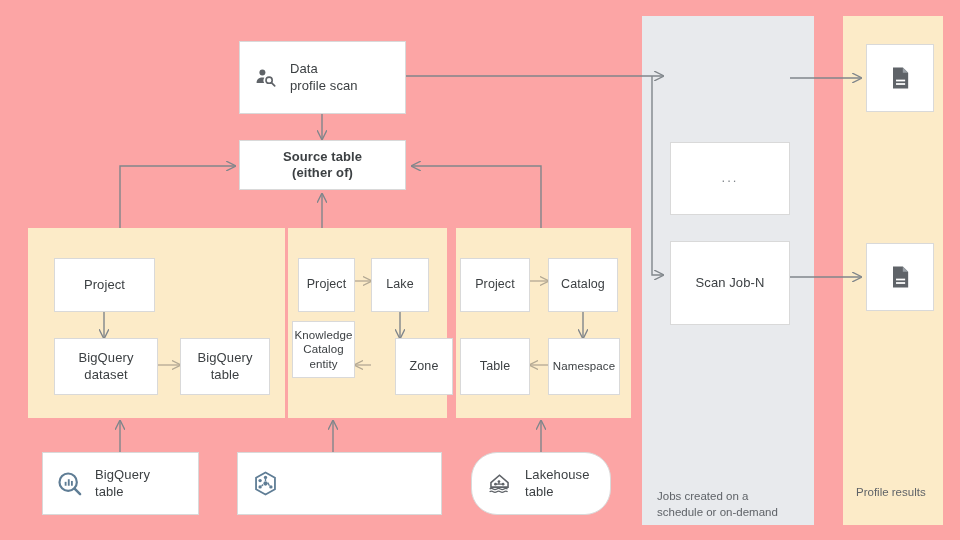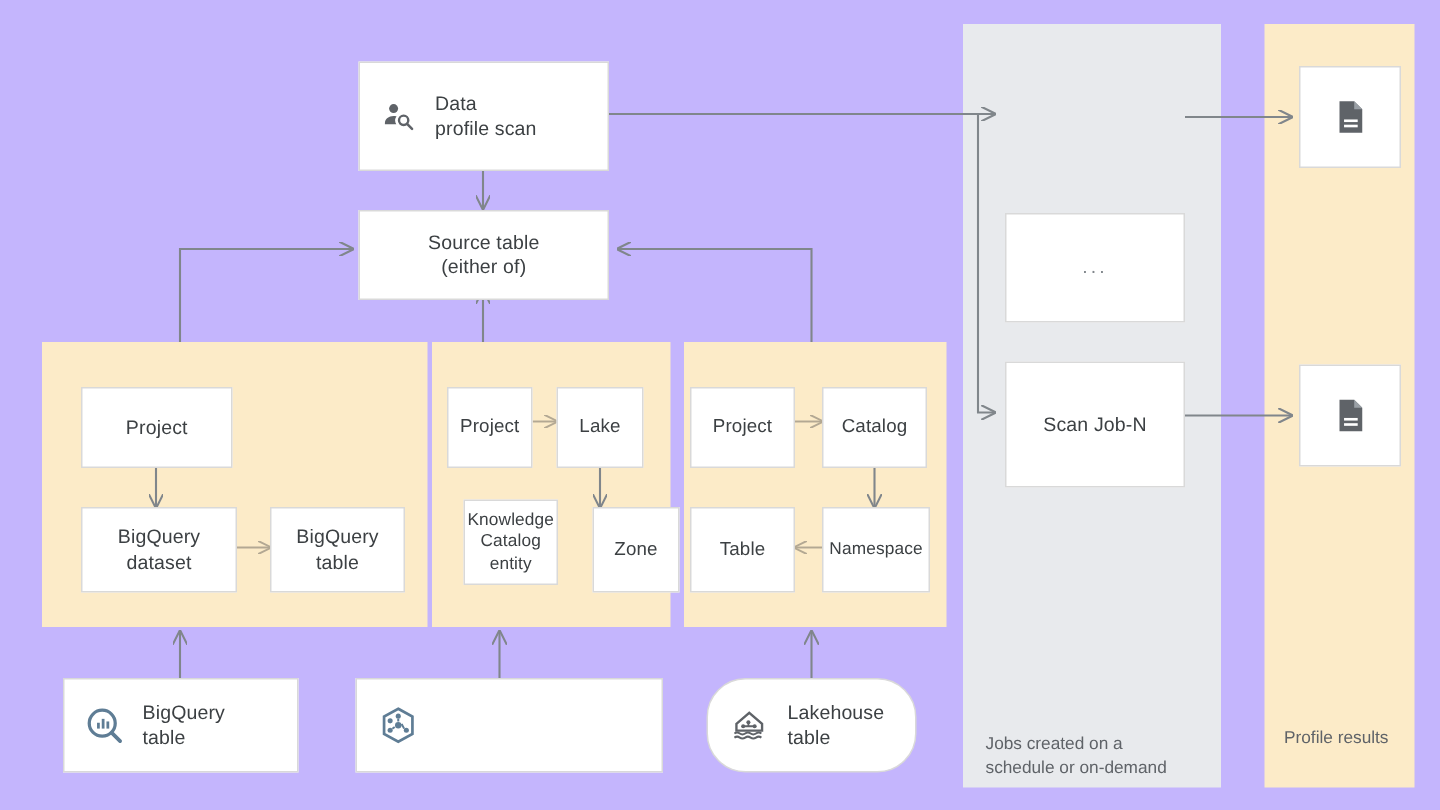--- a/index.html
+++ b/index.html
@@ -7,21 +7,21 @@
     padding: 0;
     background: #ffffff;
   }
   body {
     font-family: "Liberation Sans", sans-serif;
   }
   #canvas {
     position: relative;
     width: 960px;
     height: 540px;
-    background: #c4b5fd;
+    background: #fca5a5;
     overflow: hidden;
   }
   .panel {
     position: absolute;
     box-sizing: border-box;
   }
   .panel-yellow { background: #FCEBC8; }
   .panel-gray   { background: #E8EAED; }
 
   .node {
@@ -128,21 +128,21 @@
         <circle cx="8.4" cy="6.4" r="3"></circle>
         <path d="M2.6 16.4c0-3.1 2.6-5 5.8-5 .7 0 1.4.1 2 .3-.6.7-1 1.6-1 2.7 0 .9.3 1.8.8 2.5H2.6v-.5z"></path>
         <circle cx="15.1" cy="14.2" r="3.1" fill="none" stroke="#5f6368" stroke-width="1.6"></circle>
         <path d="M17.4 16.6l3.3 3.3" stroke="#5f6368" stroke-width="1.7" fill="none" stroke-linecap="round"></path>
       </svg>
     </span>
     <span class="label">Data
 profile scan</span>
   </div>
 
-  <div class="node" style="left:239px; top:140px; width:167px; height:60px;">
+  <div class="node" style="left:239px; top:140px; width:167px; height:50px;font-weight:bold;">
     <span class="label">Source table
 (either of)</span>
   </div>
 
   <div class="node" style="left:54px; top:258px; width:101px; height:54px;">
     <span class="label">Project</span>
   </div>
   <div class="node" style="left:54px; top:338px; width:104px; height:57px;">
     <span class="label">BigQuery
 dataset</span>
@@ -154,21 +154,21 @@
 
   <div class="node small" style="left:298px; top:258px; width:57px; height:54px;">
     <span class="label">Project</span>
   </div>
   <div class="node small" style="left:371px; top:258px; width:58px; height:54px;">
     <span class="label">Lake</span>
   </div>
   <div class="node small" style="left:371px; top:338px; width:58px; height:57px;margin-left:24px;">
     <span class="label">Zone</span>
   </div>
-  <div class="node tiny" style="left:292px; top:333px; width:63px; height:57px;margin-left:17px;">
+  <div class="node tiny" style="left:292px; top:321px; width:63px; height:57px;">
     <span class="label">Knowledge
 Catalog
 entity</span>
   </div>
 
   <div class="node small" style="left:460px; top:258px; width:70px; height:54px;">
     <span class="label">Project</span>
   </div>
   <div class="node small" style="left:548px; top:258px; width:70px; height:54px;">
     <span class="label">Catalog</span>

